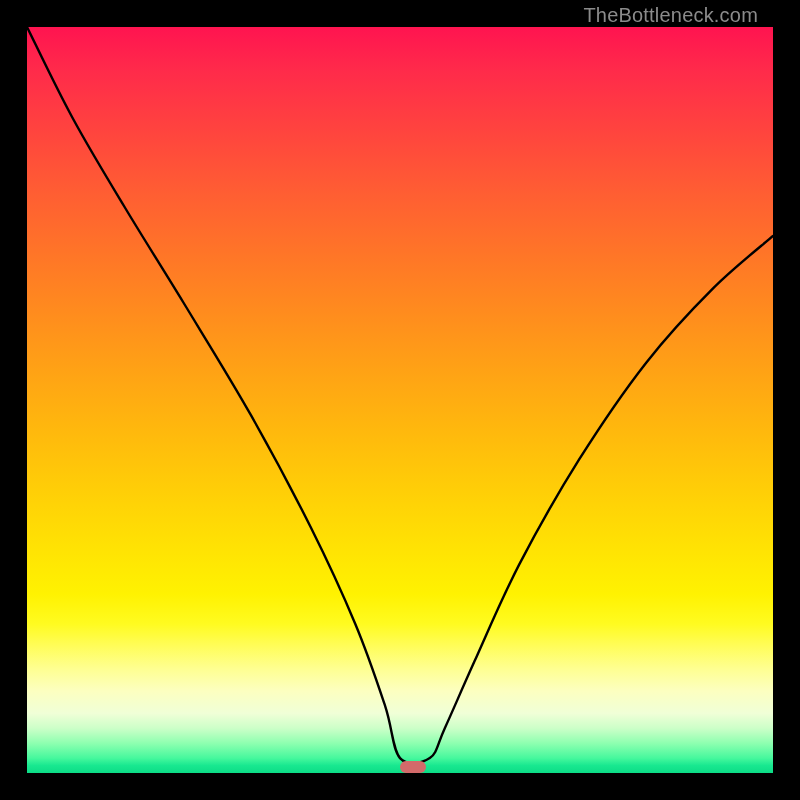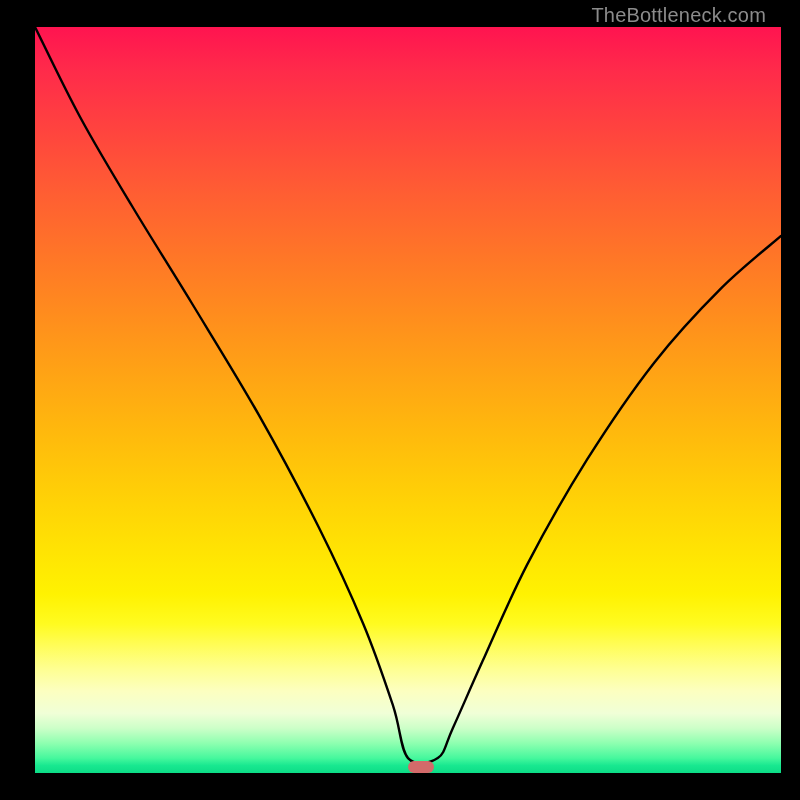--- a/index.html
+++ b/index.html
@@ -5,21 +5,21 @@
   html, body {
     margin: 0;
     padding: 0;
     width: 800px;
     height: 800px;
     background: #000;
     overflow: hidden;
   }
   .frame {
     position: absolute;
-    left: 8px;
+    left: 0;
     top: 0;
     width: 772px;
     height: 800px;
     background: #000;
   }
   .plot-area {
     position: absolute;
     left: 27px;
     top: 27px;
     width: 746px;

